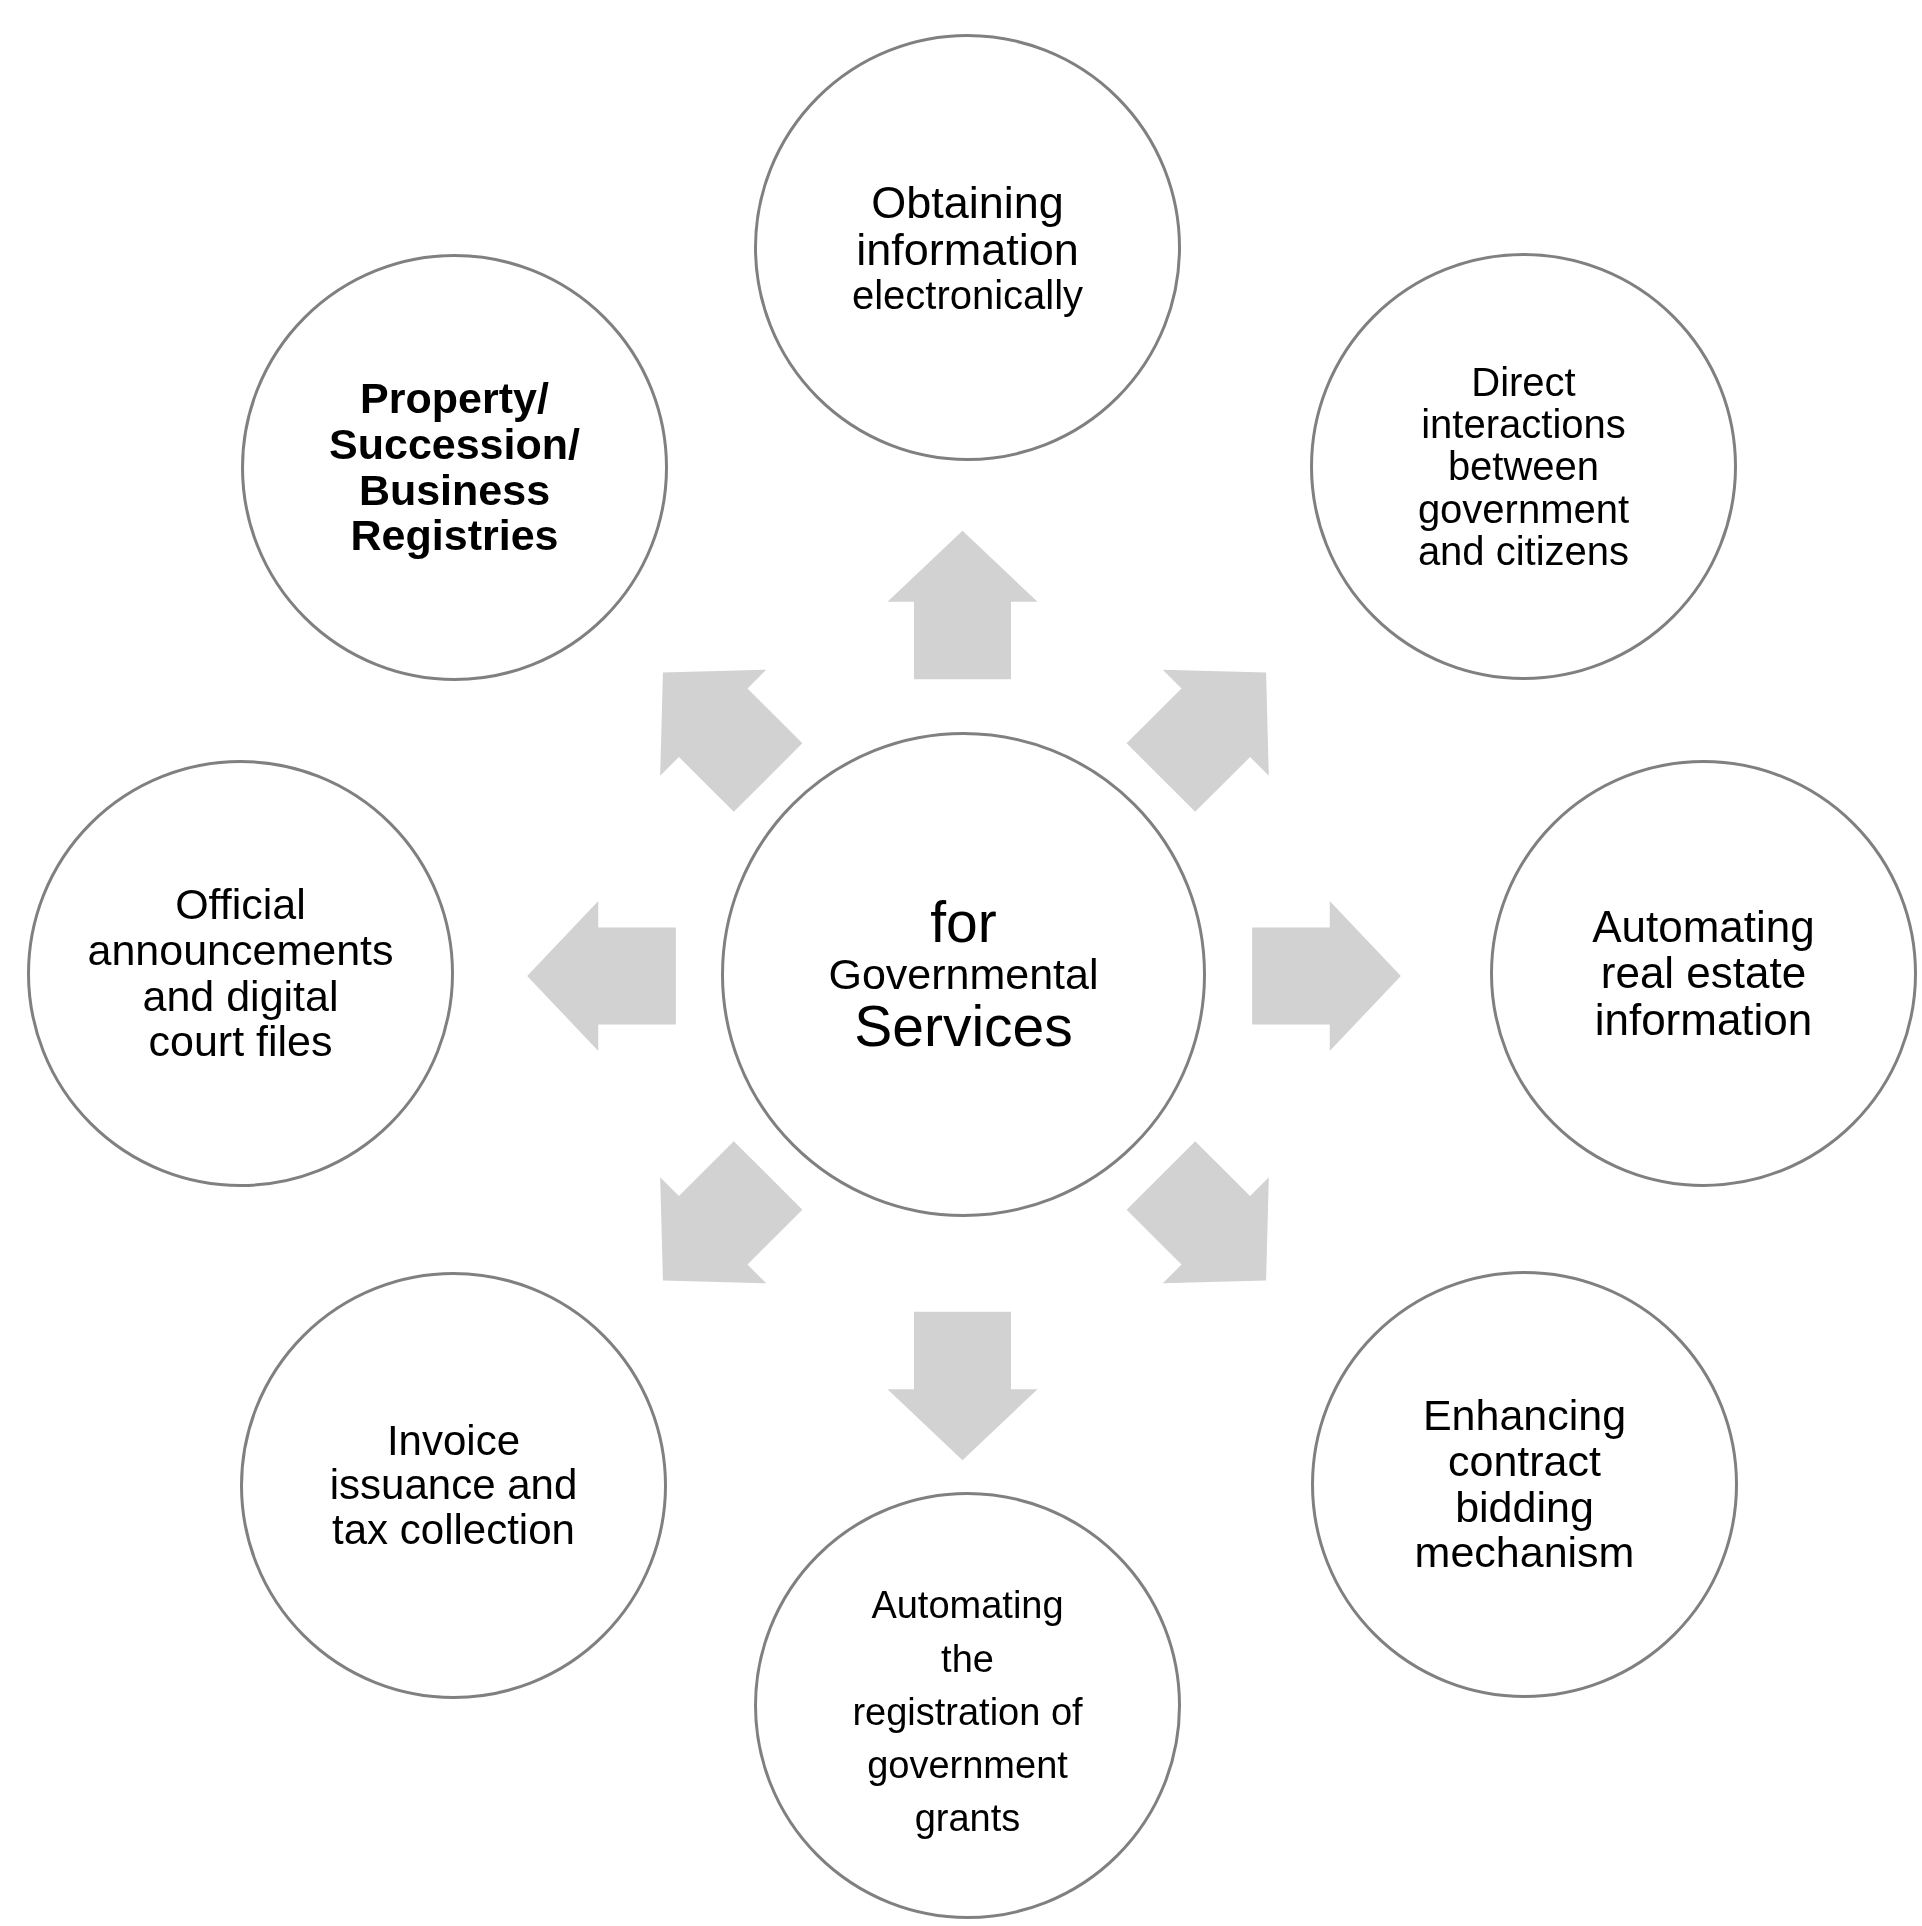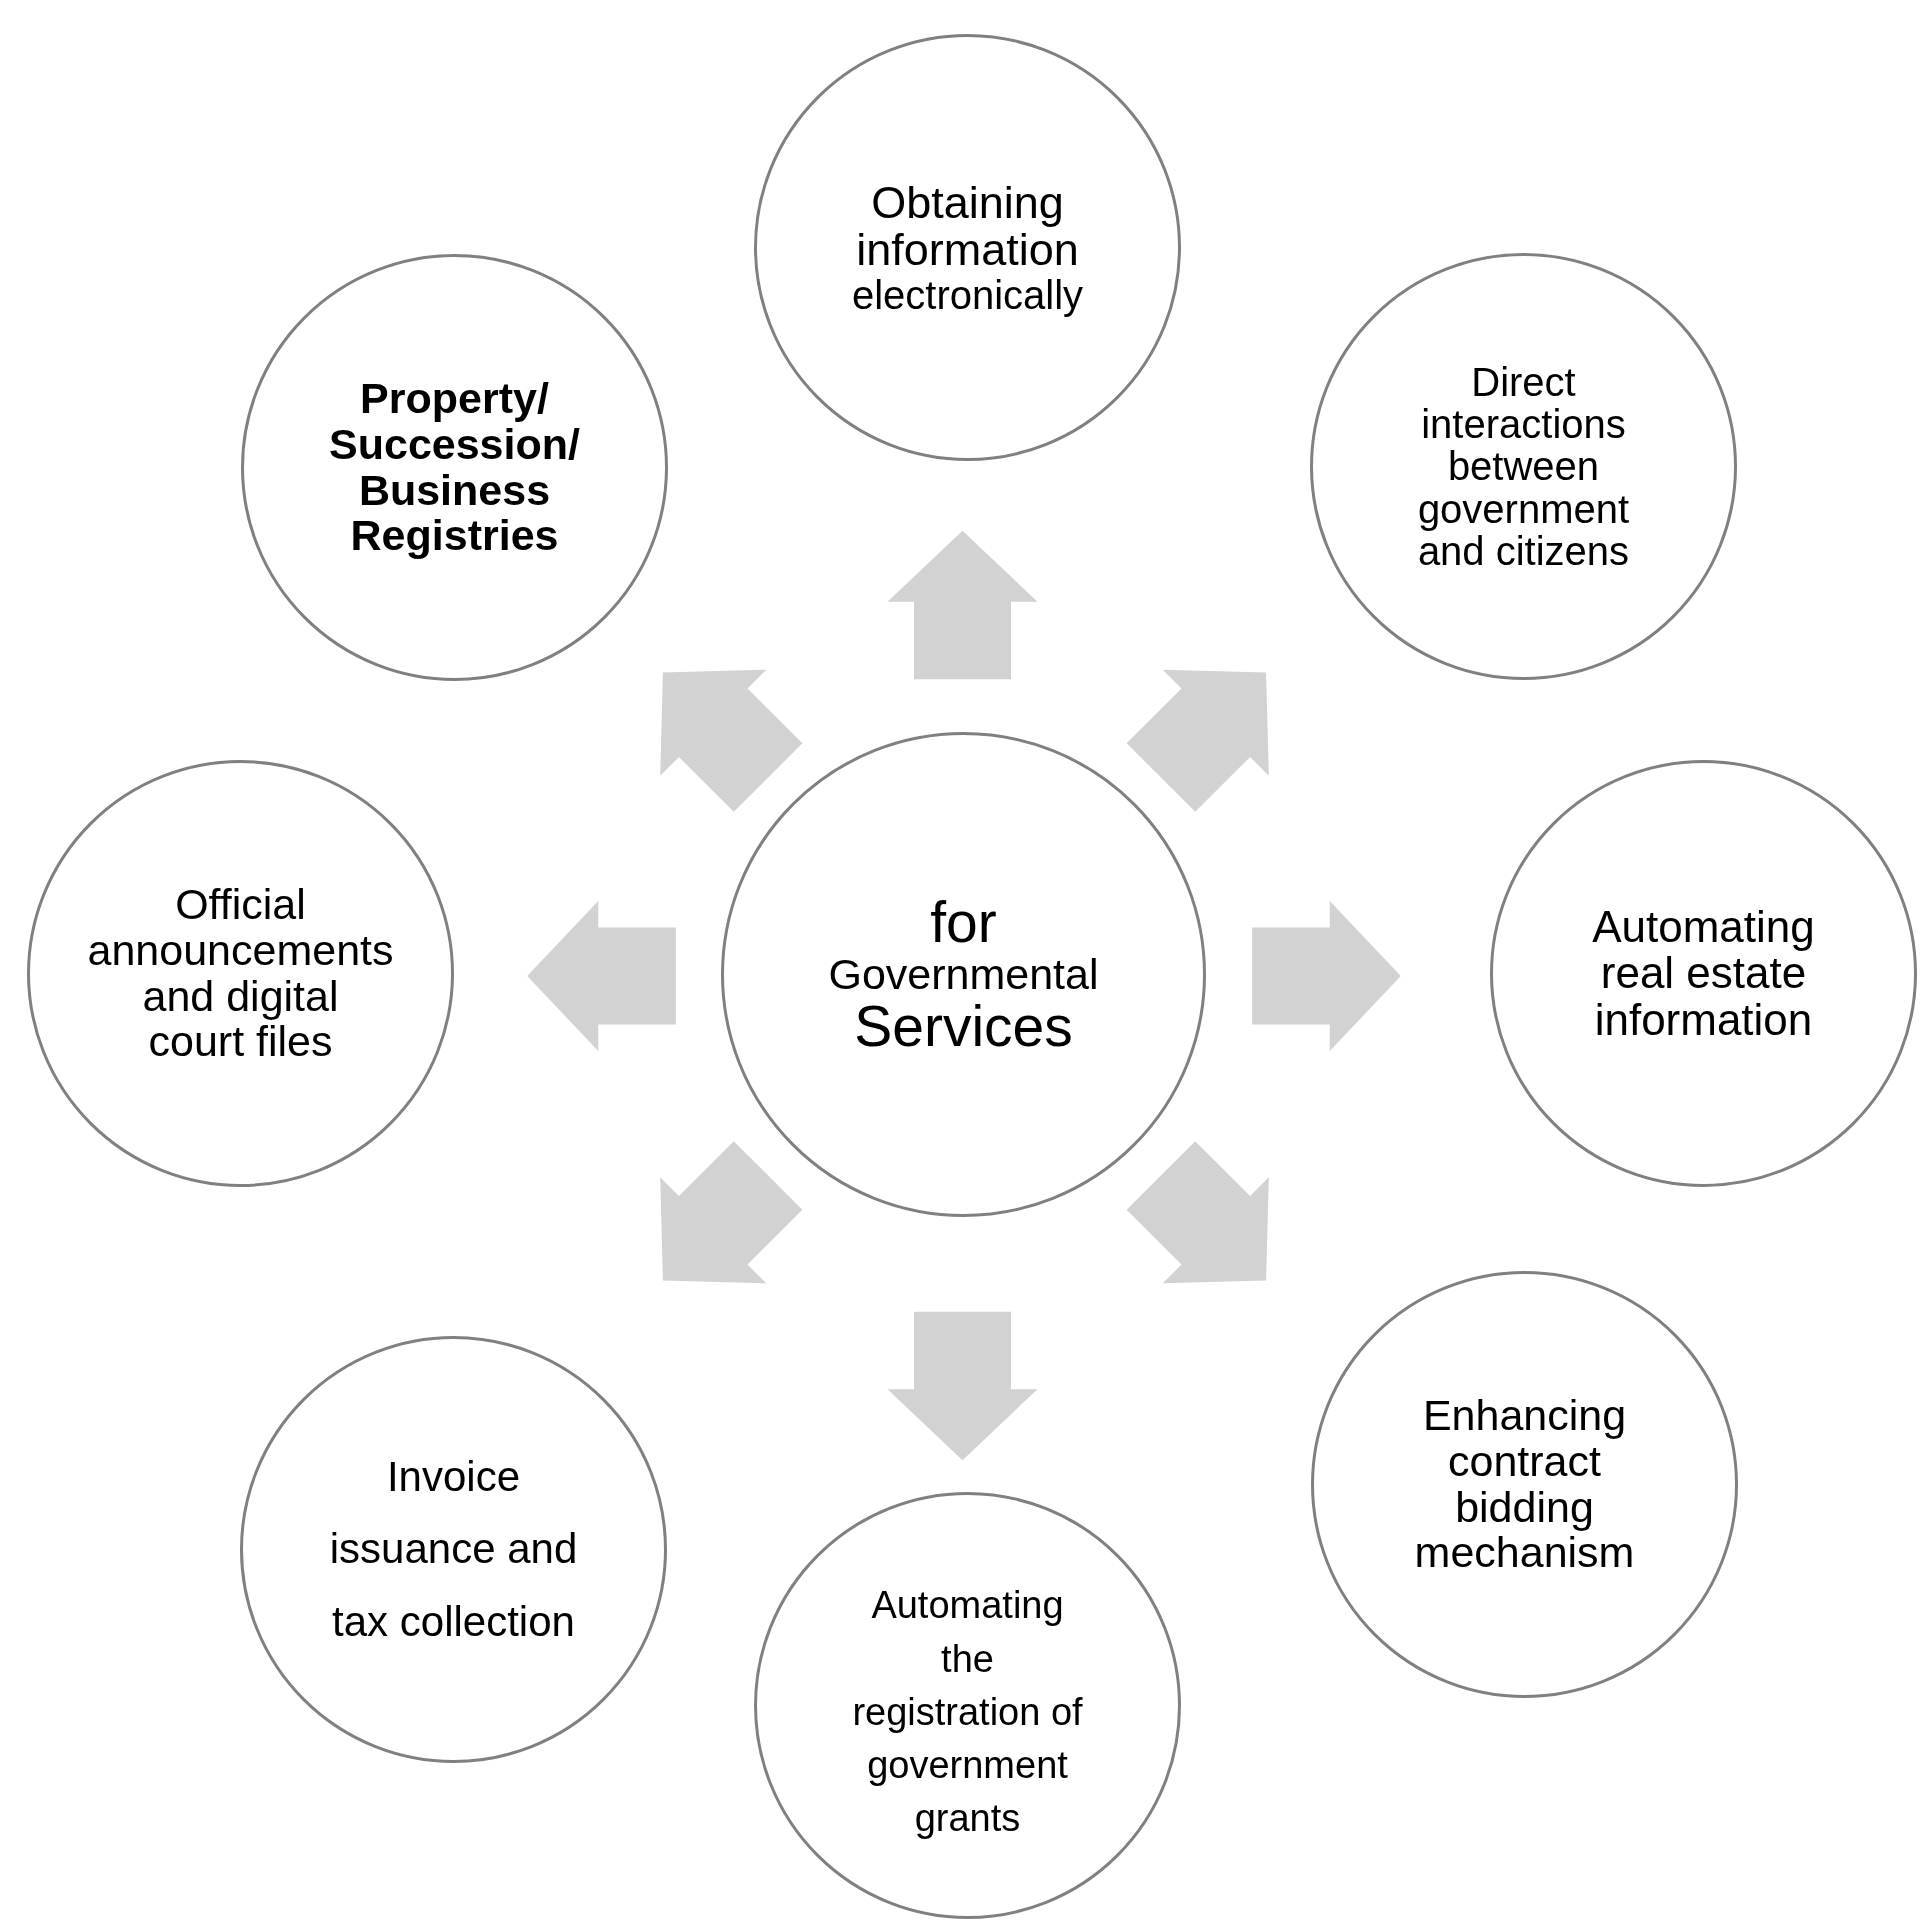--- a/index.html
+++ b/index.html
@@ -54,21 +54,21 @@
   #hub .l2 { font-size: 57px; }
   #hub .l3 { font-size: 43px; }
   #hub .l4 { font-size: 57px; }
 
   
   #n-top      { left: 754px; top:   34px; width: 427px; height: 427px; }
   #n-topright { left: 1310px; top:  253px; width: 427px; height: 427px; }
   #n-right    { left: 1490px; top: 760px; width: 427px; height: 427px; }
   #n-botright { left: 1311px; top: 1271px; width: 427px; height: 427px; }
   #n-bottom   { left: 754px; top: 1492px; width: 427px; height: 427px; }
-  #n-botleft  { left:  240px; top: 1336px; width: 427px; height: 427px; gap: 28px; }
+  #n-botleft  { left:  240px; top: 1272px; width: 427px; height: 427px; }
   #n-left     { left:   27px; top: 760px; width: 427px; height: 427px; }
   #n-topleft  { left:  241px; top:  254px; width: 427px; height: 427px; font-weight: bold; }
 
   
   #n-top      .line { font-size: 45px; }
   #n-top      .line.small { font-size: 40px; }
   #n-topright .line { font-size: 40px; }
   #n-right    .line { font-size: 44px; }
   #n-botright .line { font-size: 43px; }
   #n-bottom   .line { font-size: 38px; margin-top: 13px; }

